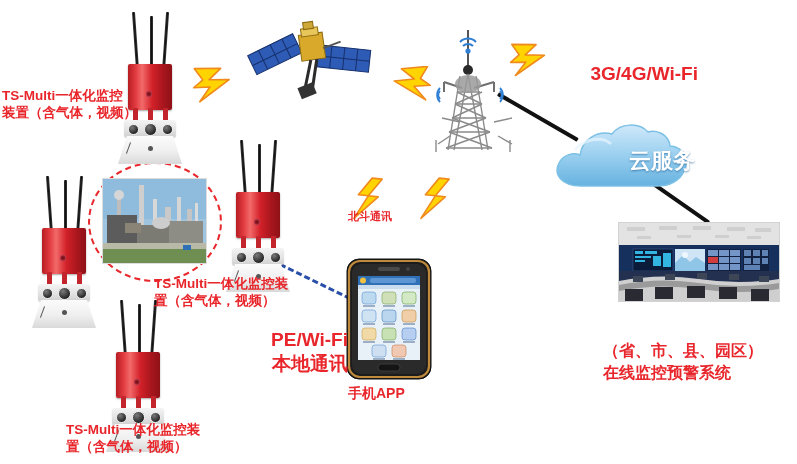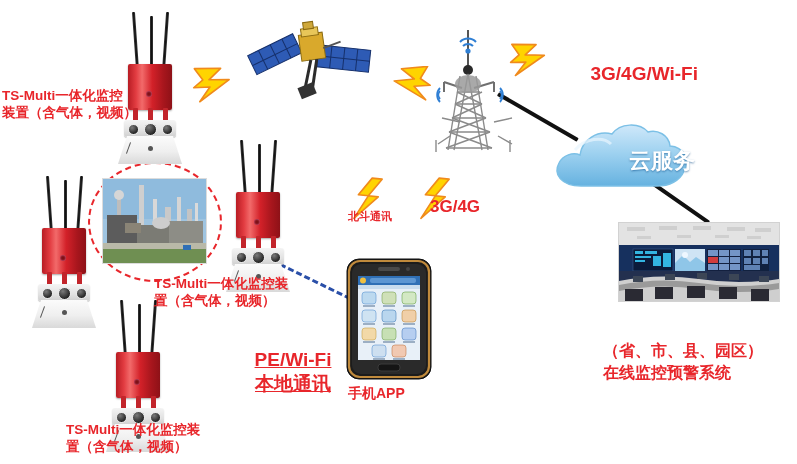--- a/index.html
+++ b/index.html
@@ -432,25 +432,24 @@
 
   <div class="lbl" style="left:154px;top:276px;width:150px;font-size:13.5px;">TS-Multi一体化监控装
 置（含气体，视频）</div>
 
   <div class="lbl" style="left:66px;top:422px;width:160px;font-size:13.5px;">TS-Multi一体化监控装
 置（含气体，视频）</div>
 
 
   <div class="lbl" style="left:348px;top:210px;width:90px;font-size:11px;">北斗通讯</div>
 
-  <div class="lbl" style="left:430px;top:196px;width:74px;font-size:17px;text-align:left;">3G/4G</div>
 
   <div class="lbl" style="left:548px;top:62px;width:150px;font-size:19px;text-align:right;">3G/4G/Wi-Fi</div>
 
-  <div class="lbl" style="left:238px;top:348px;width:110px;font-size:19px;text-align:center;text-decoration:underline;">PE/Wi-Fi
+  <div class="lbl" style="left:238px;top:328px;width:110px;font-size:19px;text-align:right;">PE/Wi-Fi
 本地通讯</div>
 
   <div class="lbl" style="left:348px;top:385px;width:86px;font-size:14px;">手机APP</div>
 
   <div class="lbl" style="left:603px;top:304px;width:190px;font-size:16px;line-height:1.35;margin-top:36px;">（省、市、县、园区）
 在线监控预警系统</div>
 
 </div>
 
 </body></html>

